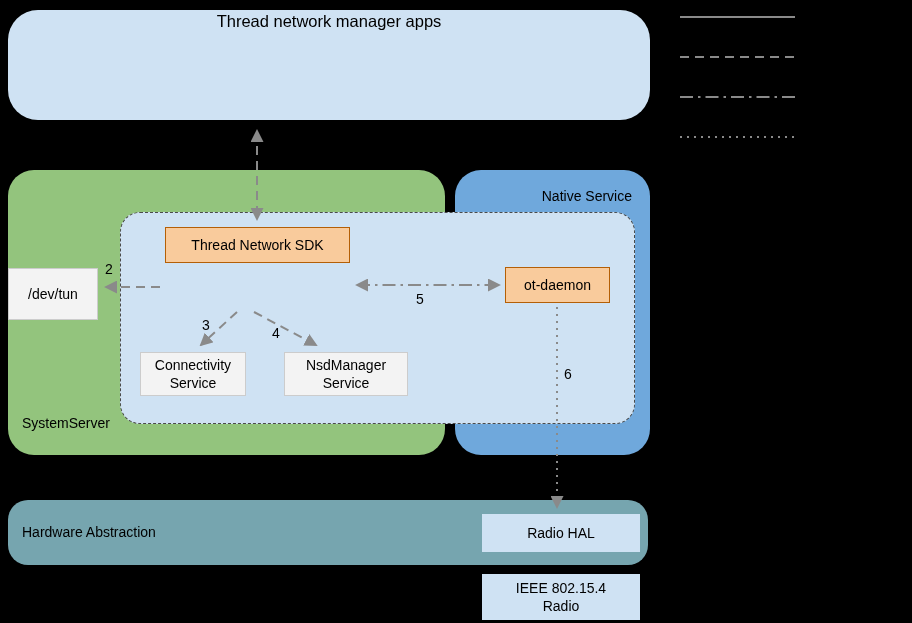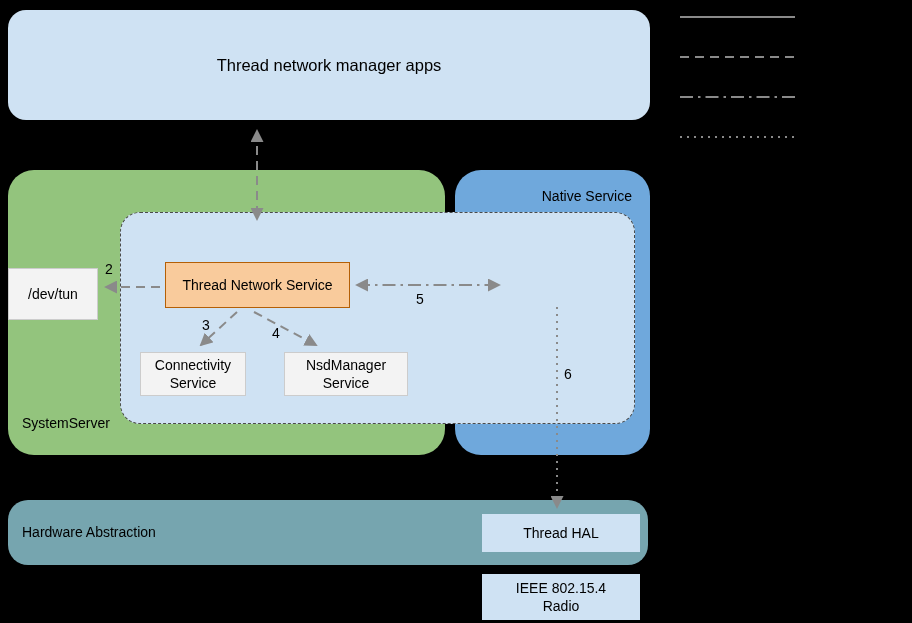--- a/index.html
+++ b/index.html
@@ -34,22 +34,22 @@
   }
   .connector{stroke:var(--connector);stroke-width:2;fill:none;}
   .dashed{stroke-dasharray:9 6;}
   .dashdot{stroke-dasharray:13 5 2.5 5;}
   .dotted{stroke-dasharray:2 5;}
   marker path{fill:var(--connector);}
 
   .box{position:absolute;}
   .apps-box{
     left:8px;top:10px;width:642px;height:110px;
-    background:var(--light-blue);border-radius:18px;
-    display:flex;flex-direction:column;align-items:center;justify-content:center;
+    background:var(--light-blue);border-radius:30px;
+    display:flex;flex-direction:column;align-items:center;justify-content:space-between;
     z-index:1;
   }
   .apps-title{font-size:16.5px;line-height:22px;}
   .apps-sub{font-size:13px;line-height:18px;}
 
   .system-server{
     left:8px;top:170px;width:437px;height:285px;
     background:var(--green);border-radius:26px;z-index:1;
   }
   .system-server-label{
@@ -122,29 +122,30 @@
   <div class="box system-server">
     <div class="system-server-label">SystemServer</div>
   </div>
 
   <div class="box native-service">
     <div class="native-service-label">Native Service</div>
   </div>
 
   <div class="box inner-stack"></div>
 
-  <div class="node orange-node service-node">Thread Network Service</div>
+  <div class="node orange-node sdk-node">Thread Network SDK</div>
   <div class="node gray-node devtun-node">/dev/tun</div>
   <div class="node gray-node connectivity-node">Connectivity Service</div>
   <div class="node gray-node nsd-node">NsdManager Service</div>
+  <div class="node orange-node otdaemon-node">ot-daemon</div>
 
   <div class="box hardware-bar">
     <div class="hardware-label">Hardware Abstraction</div>
   </div>
-  <div class="node blue-node hal-node">Thread HAL</div>
+  <div class="node blue-node hal-node">Radio HAL</div>
   <div class="node blue-node radio-node">IEEE 802.15.4 Radio</div>
 
   <div class="conn-label lbl-2">2</div>
   <div class="conn-label lbl-3">3</div>
   <div class="conn-label lbl-4">4</div>
   <div class="conn-label lbl-5">5</div>
   <div class="conn-label lbl-6">6</div>
 
   <svg class="overlay" width="912" height="623" viewBox="0 0 912 623" aria-hidden="true">
     <defs>

